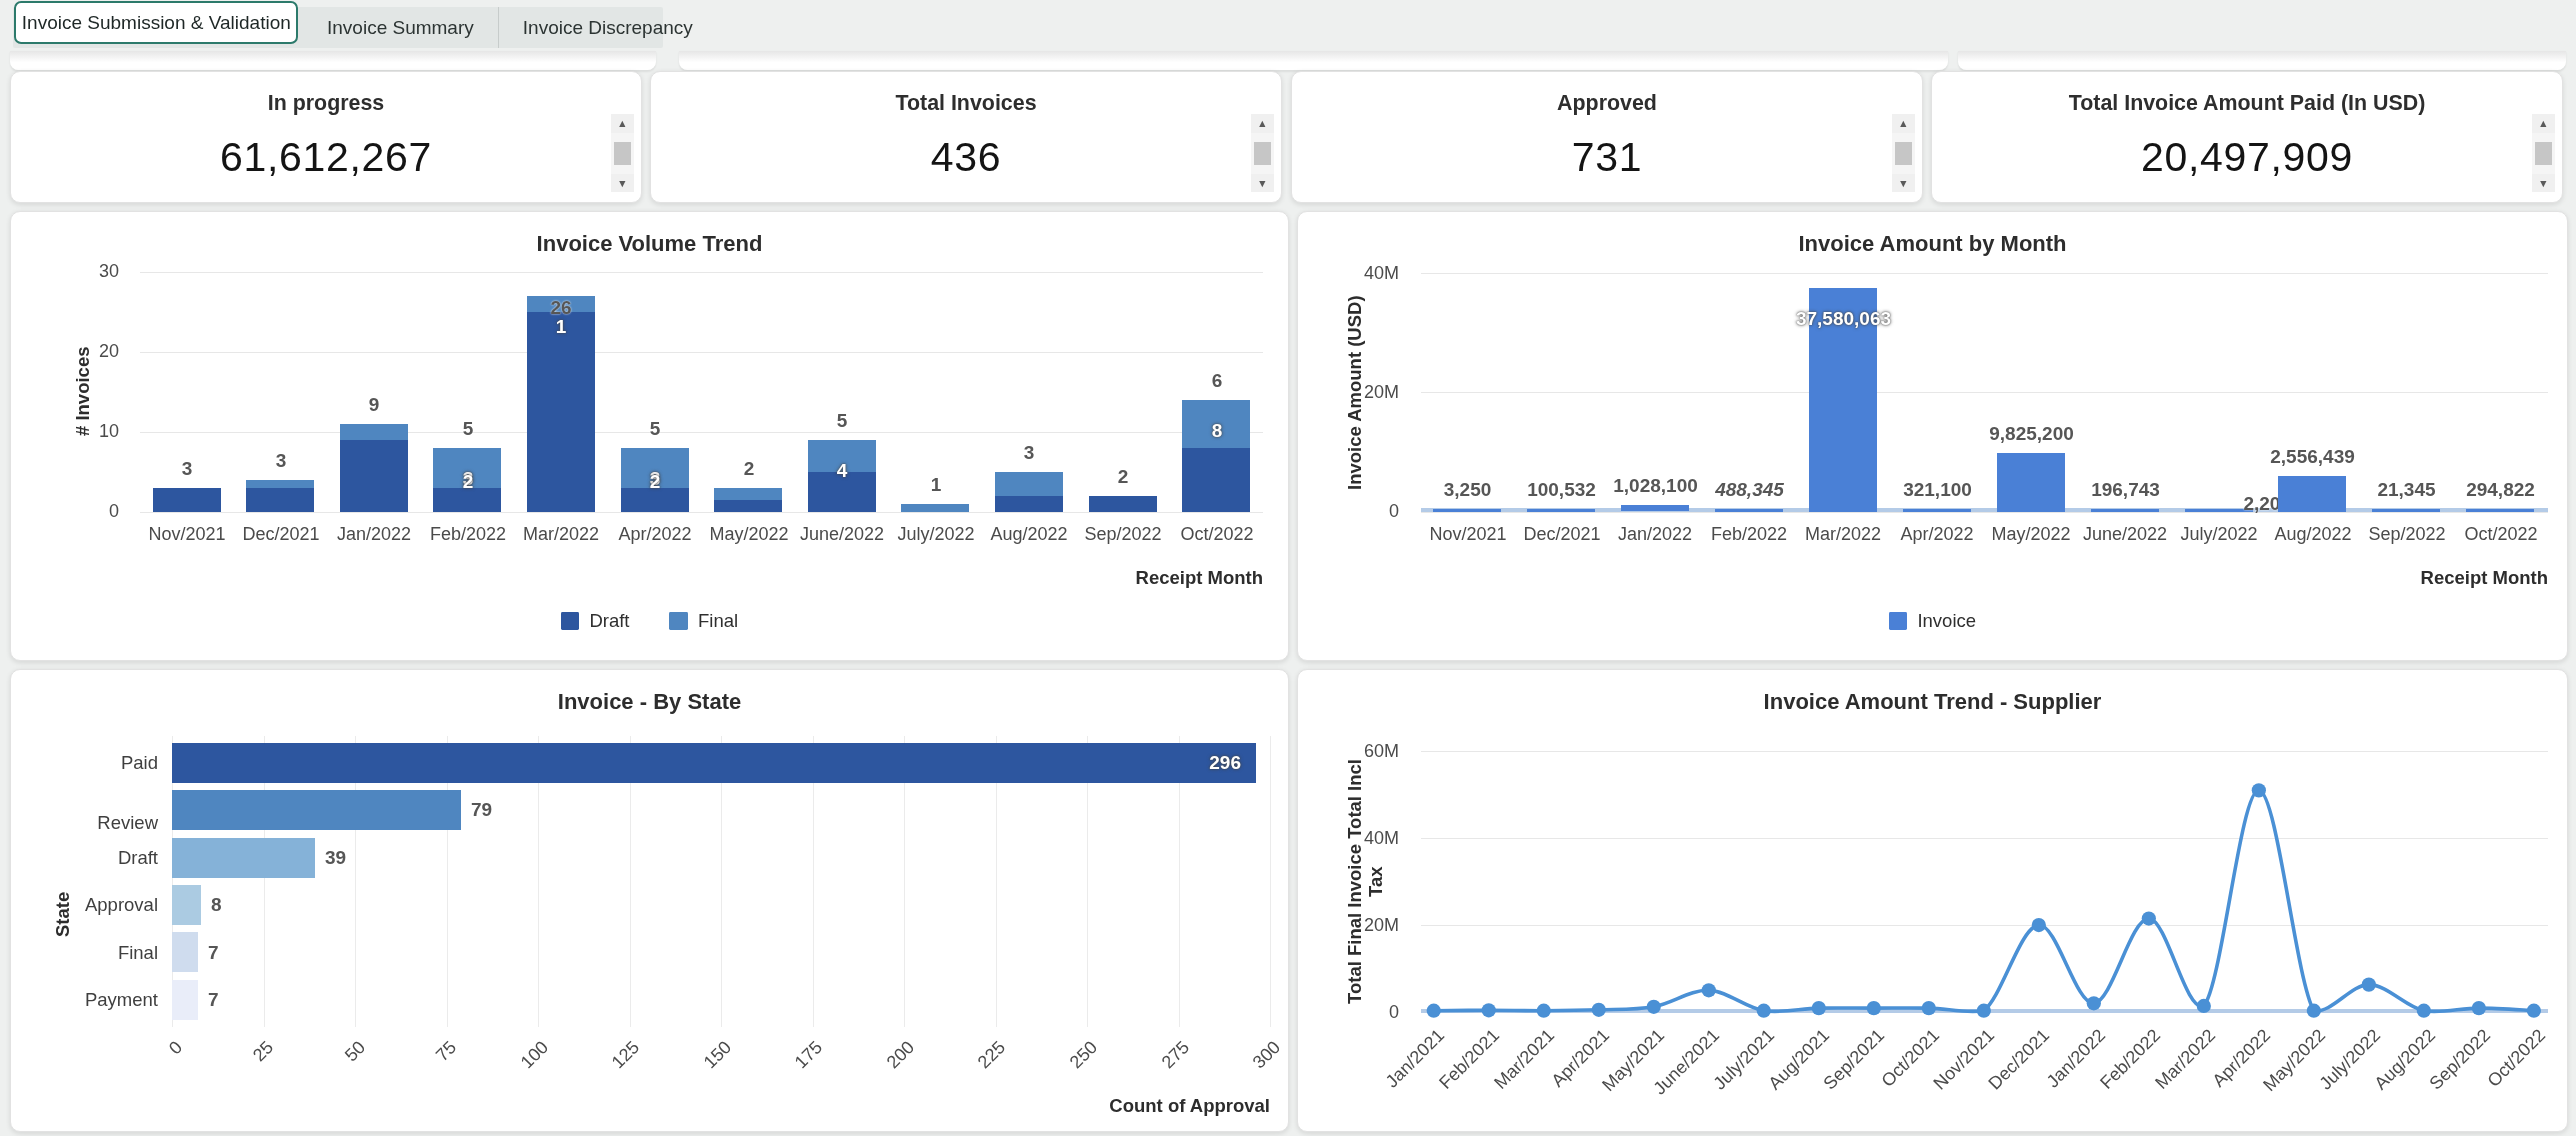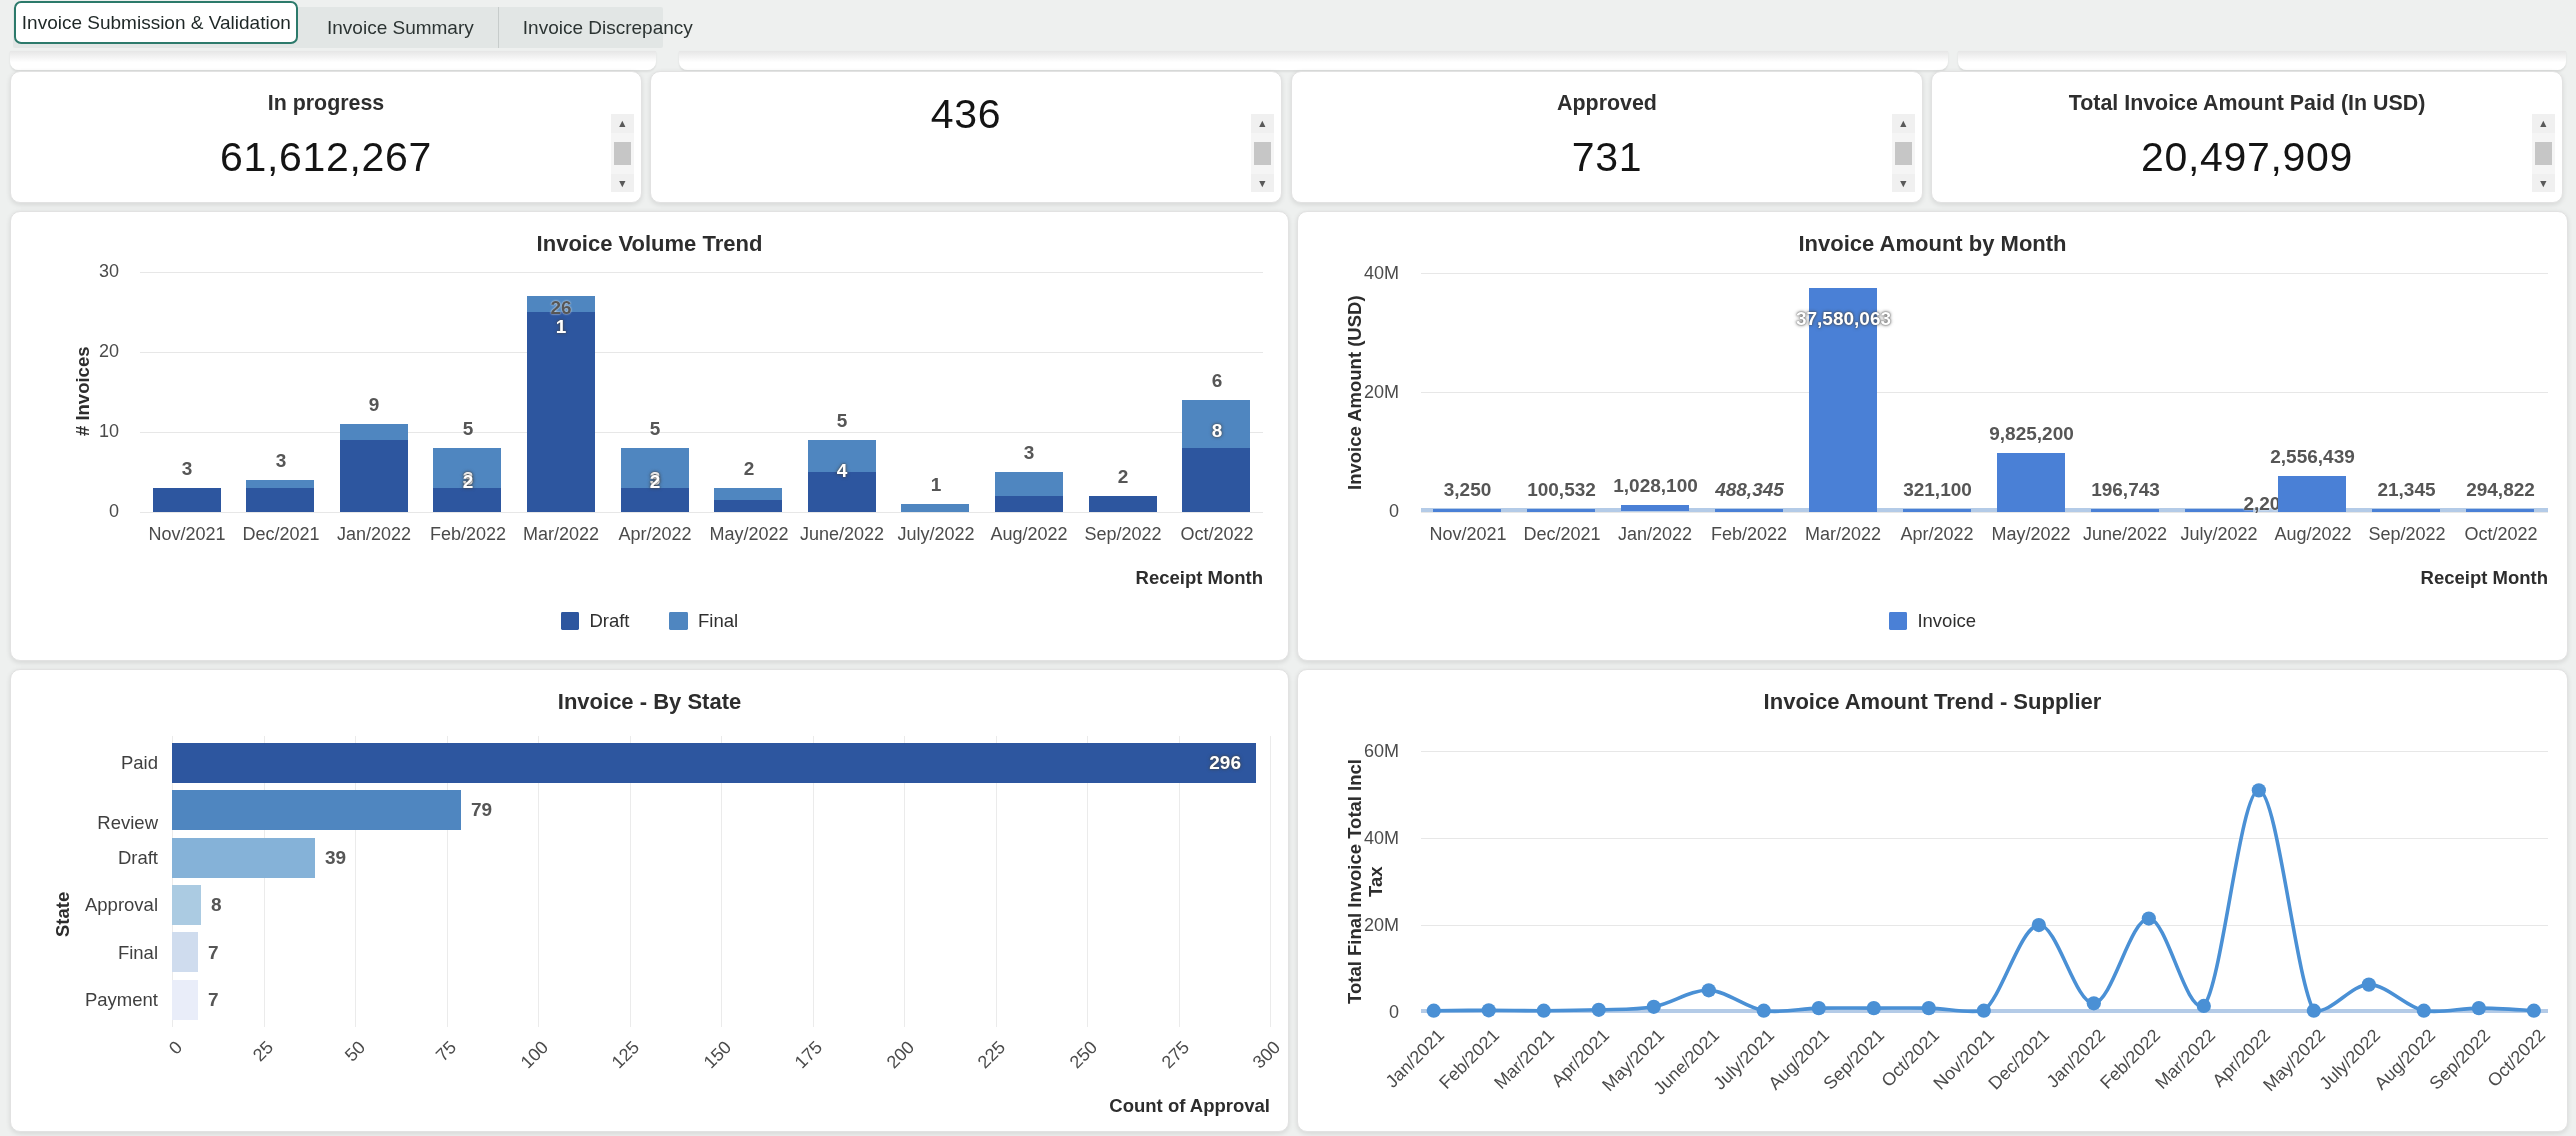--- a/index.html
+++ b/index.html
@@ -89,20 +89,21 @@
 <div class="card" style="left:10px;top:71px;width:630px;height:130px;">
   <div class="kpi-title">In progress</div>
   <div class="kpi-value">61,612,267</div>
   <div class="sbar">
     <div class="sb-btn">▲</div>
     <div class="sb-thumb"></div>
     <div class="sb-btn">▼</div>
   </div>
 </div>
 <div class="card" style="left:650px;top:71px;width:630px;height:130px;">
+  <div class="kpi-title">Total Invoices</div>
   <div class="kpi-value">436</div>
   <div class="sbar">
     <div class="sb-btn">▲</div>
     <div class="sb-thumb"></div>
     <div class="sb-btn">▼</div>
   </div>
 </div>
 <div class="card" style="left:1291px;top:71px;width:630px;height:130px;">
   <div class="kpi-title">Approved</div>
   <div class="kpi-value">731</div>

